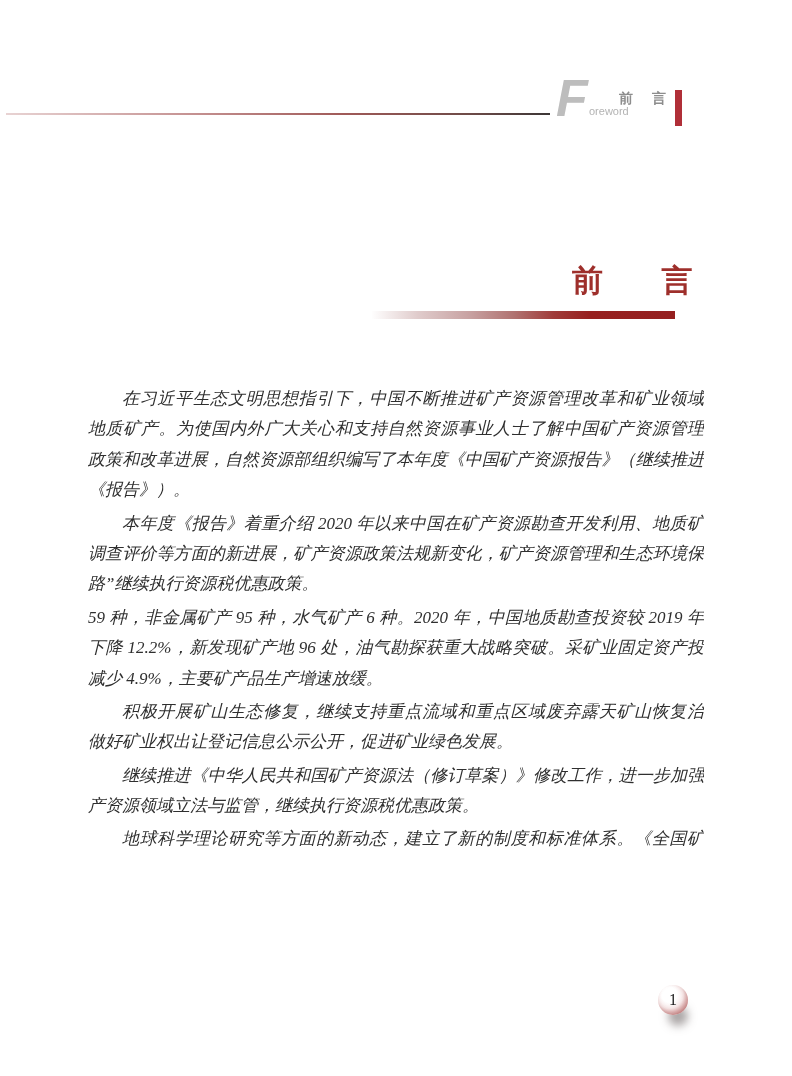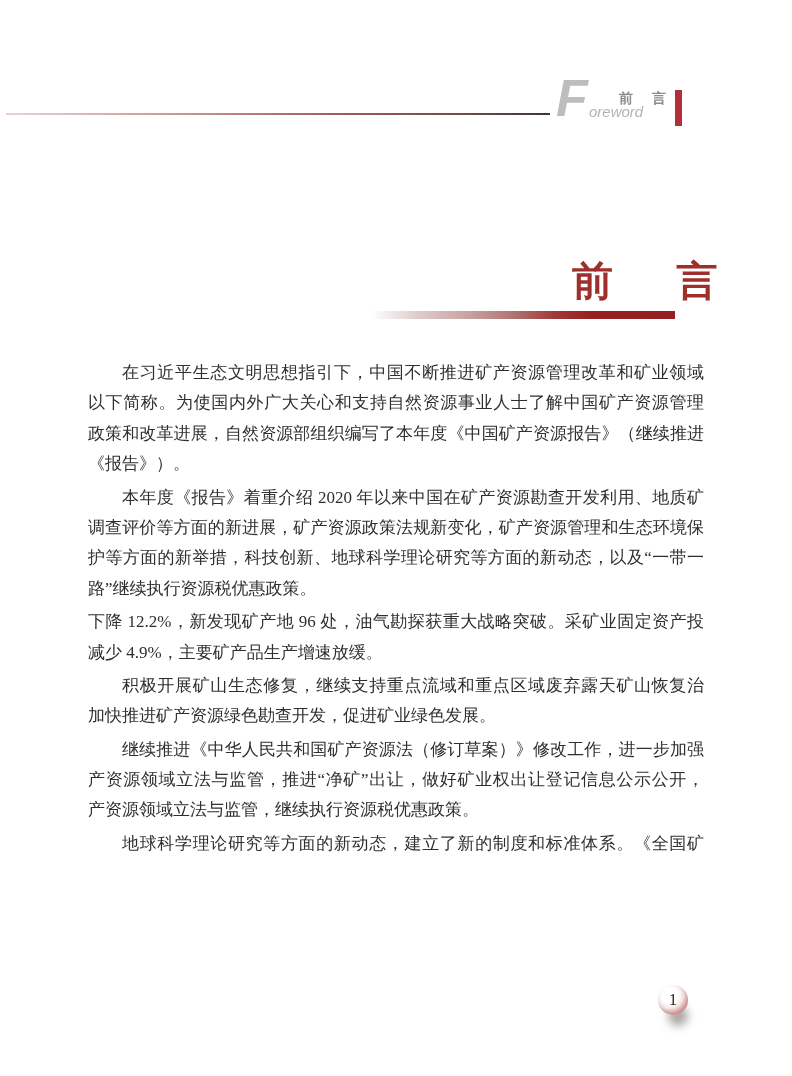--- a/index.html
+++ b/index.html
@@ -16,52 +16,52 @@
   }
   .f-initial {
     position:absolute; left:556px; top:78px;
     font-family:"Liberation Sans","DejaVu Sans",sans-serif;
     font-style:italic; font-weight:bold;
     font-size:52px; line-height:40px; color:#bdbdbd;
   }
   .f-rest {
     position:absolute; left:589px; top:104px;
     font-family:"Liberation Sans","DejaVu Sans",sans-serif;
-    font-style:italic; font-size:15px; line-height:15px; color:#b3b3b3;
+    font-size:11px; line-height:15px; color:#b3b3b3;
   }
   .hdr-zh {
     position:absolute; top:91px; font-size:14px; line-height:14px;
     font-weight:bold; color:#8d8d8d;
     font-family:"Liberation Sans","DejaVu Sans",sans-serif;
   }
   .hdr-zh1 { left:619px; }
   .hdr-zh2 { left:652px; }
   .hdr-redbar {
     position:absolute; left:675px; top:90px; width:7px; height:36px;
     background:var(--bar-red,#b02f38);
   }
 
   
   .title {
     position:absolute; left:572px; top:263px;
-    font-size:41px; line-height:36px; font-weight:bold;
+    font-size:31px; line-height:36px; font-weight:bold;
     color:var(--accent-red,#9e2f2b); white-space:nowrap;
   }
   .title-gap { display:inline-block; width:43px; }
   .title-bar {
     position:absolute; left:372px; top:311px; width:303px; height:8px;
     background:linear-gradient(to right,
       rgba(250,246,246,0.15) 0%, #e0cccc 15%, #c8a2a2 32%,
       #b07270 47%, #a03b39 60%, #97201f 72%, #951f20 100%);
   }
 
   
   .body-text {
-    position:absolute; left:88px; top:358px; width:616px;
-    font-size:17px; color:#2f2f2f;
+    position:absolute; left:88px; top:384px; width:616px;
+    font-size:17px; color:#2f2f2f;font-style:italic;
   }
   .para { margin:0 0 3px 0; }
   .line {
     height:30.4px; line-height:30.4px; overflow:hidden;
     text-align:justify; text-align-last:justify;
   }
   .line.indent { text-indent:2em; }
   .line.last { text-align-last:left; }
 
   
@@ -94,41 +94,40 @@
   <div class="title">
     <span>前</span>
     <span class="title-gap"></span>
     <span>言</span>
   </div>
   <div class="title-bar"></div>
 
   <div class="body-text">
       <div class="para">
         <div class="line indent">在习近平生态文明思想指引下，中国不断推进矿产资源管理改革和矿业领域</div>
-        <div class="line">以下简称。为使国内外广大关心和支持自然资源事业人士了解中国矿产资源管理</div>
+        <div class="line">地质矿产。为使国内外广大关心和支持自然资源事业人士了解中国矿产资源管理</div>
         <div class="line">政策和改革进展，自然资源部组织编写了本年度《中国矿产资源报告》（继续推进</div>
         <div class="line last">《报告》）。</div>
       </div>
       <div class="para">
         <div class="line indent">本年度《报告》着重介绍 2020 年以来中国在矿产资源勘查开发利用、地质矿产</div>
         <div class="line">调查评价等方面的新进展，矿产资源政策法规新变化，矿产资源管理和生态环境保</div>
-        <div class="line">护等方面的新举措，科技创新、地球科学理论研究等方面的新动态，以及“一带一</div>
         <div class="line last">路”继续执行资源税优惠政策。</div>
       </div>
       <div class="para">
+        <div class="line">59 种，非金属矿产 95 种，水气矿产 6 种。2020 年，中国地质勘查投资较 2019 年</div>
         <div class="line">下降 12.2%，新发现矿产地 96 处，油气勘探获重大战略突破。采矿业固定资产投资</div>
         <div class="line last">减少 4.9%，主要矿产品生产增速放缓。</div>
       </div>
       <div class="para">
         <div class="line indent">积极开展矿山生态修复，继续支持重点流域和重点区域废弃露天矿山恢复治理。</div>
-        <div class="line last">加快推进矿产资源绿色勘查开发，促进矿业绿色发展。</div>
+        <div class="line last">做好矿业权出让登记信息公示公开，促进矿业绿色发展。</div>
       </div>
       <div class="para">
         <div class="line indent">继续推进《中华人民共和国矿产资源法（修订草案）》修改工作，进一步加强矿</div>
-        <div class="line">产资源领域立法与监管，推进“净矿”出让，做好矿业权出让登记信息公示公开，</div>
         <div class="line last">产资源领域立法与监管，继续执行资源税优惠政策。</div>
       </div>
       <div class="para">
         <div class="line indent">地球科学理论研究等方面的新动态，建立了新的制度和标准体系。《全国矿</div>
       </div>
     </div>
 
   <div class="page-ball">
     <span>1</span>
   </div>

